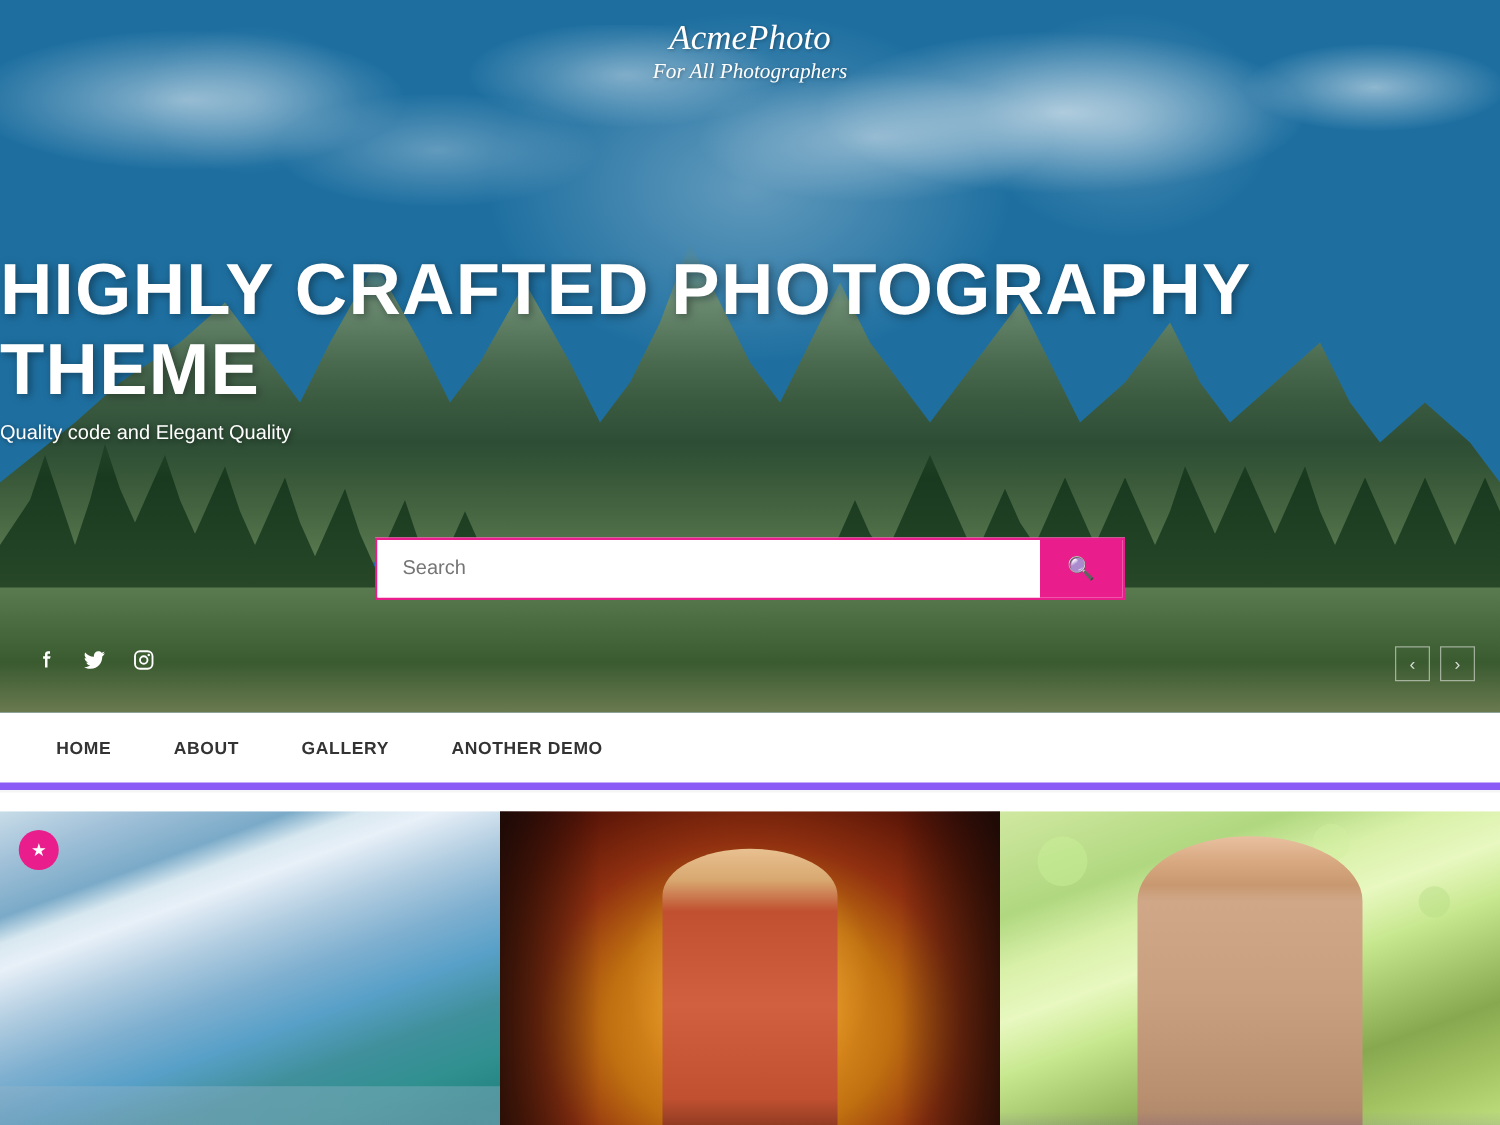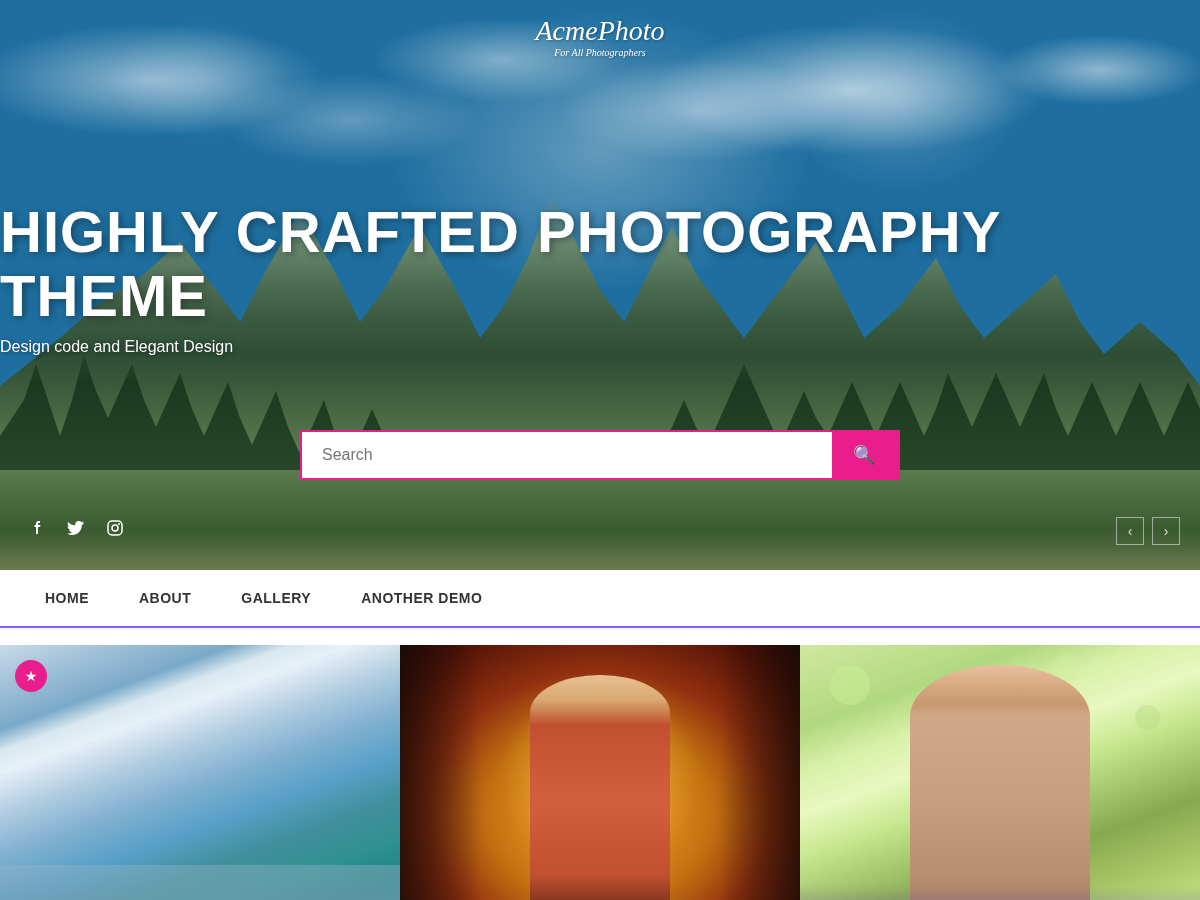--- a/index.html
+++ b/index.html
@@ -135,21 +135,21 @@
       font-style: italic;
       font-size: 28px;
       color: white;
       font-weight: normal;
       text-shadow: 1px 1px 3px rgba(0,0,0,0.3);
     }
 
     .site-logo .logo-subtitle {
       font-family: Georgia, serif;
       font-style: italic;
-      font-size: 10px;
+      font-size: 17px;
       color: white;
       text-shadow: 1px 1px 3px rgba(0,0,0,0.3);
     }
 
     
     .hero-text {
       position: absolute;
       top: 200px;
       left: 0; right: 0;
       text-align: left;
@@ -247,21 +247,21 @@
       justify-content: center;
       border: 1px solid rgba(255,255,255,0.5);
       color: rgba(255,255,255,0.8);
       cursor: pointer;
       font-size: 14px;
     }
 
     
     .nav-bar {
       background: white;
-      border-bottom: 2px solid #8b5cf6;
+      border-bottom: 6px solid #8b5cf6;
       padding: 0 20px;
     }
 
     .nav-list {
       display: flex;
       list-style: none;
       gap: 0;
     }
 
     .nav-item {
@@ -328,21 +328,21 @@
   <div class="tree-layer"></div>
   <div class="ground-layer"></div>
 
   <div class="site-logo">
     <div class="logo-title">AcmePhoto</div>
     <div class="logo-subtitle">For All Photographers</div>
   </div>
 
   <div class="hero-text">
     <div class="hero-title">HIGHLY CRAFTED PHOTOGRAPHY THEME</div>
-    <div class="hero-subtitle">Design code and Elegant Design</div>
+    <div class="hero-subtitle">Quality code and Elegant Quality</div>
   </div>
 
   <div class="search-container">
     <div class="search-box">
       <input class="search-input" type="text" placeholder="Search" style="">
       <button class="search-btn">
         <span>🔍</span>
       </button>
     </div>
   </div>

